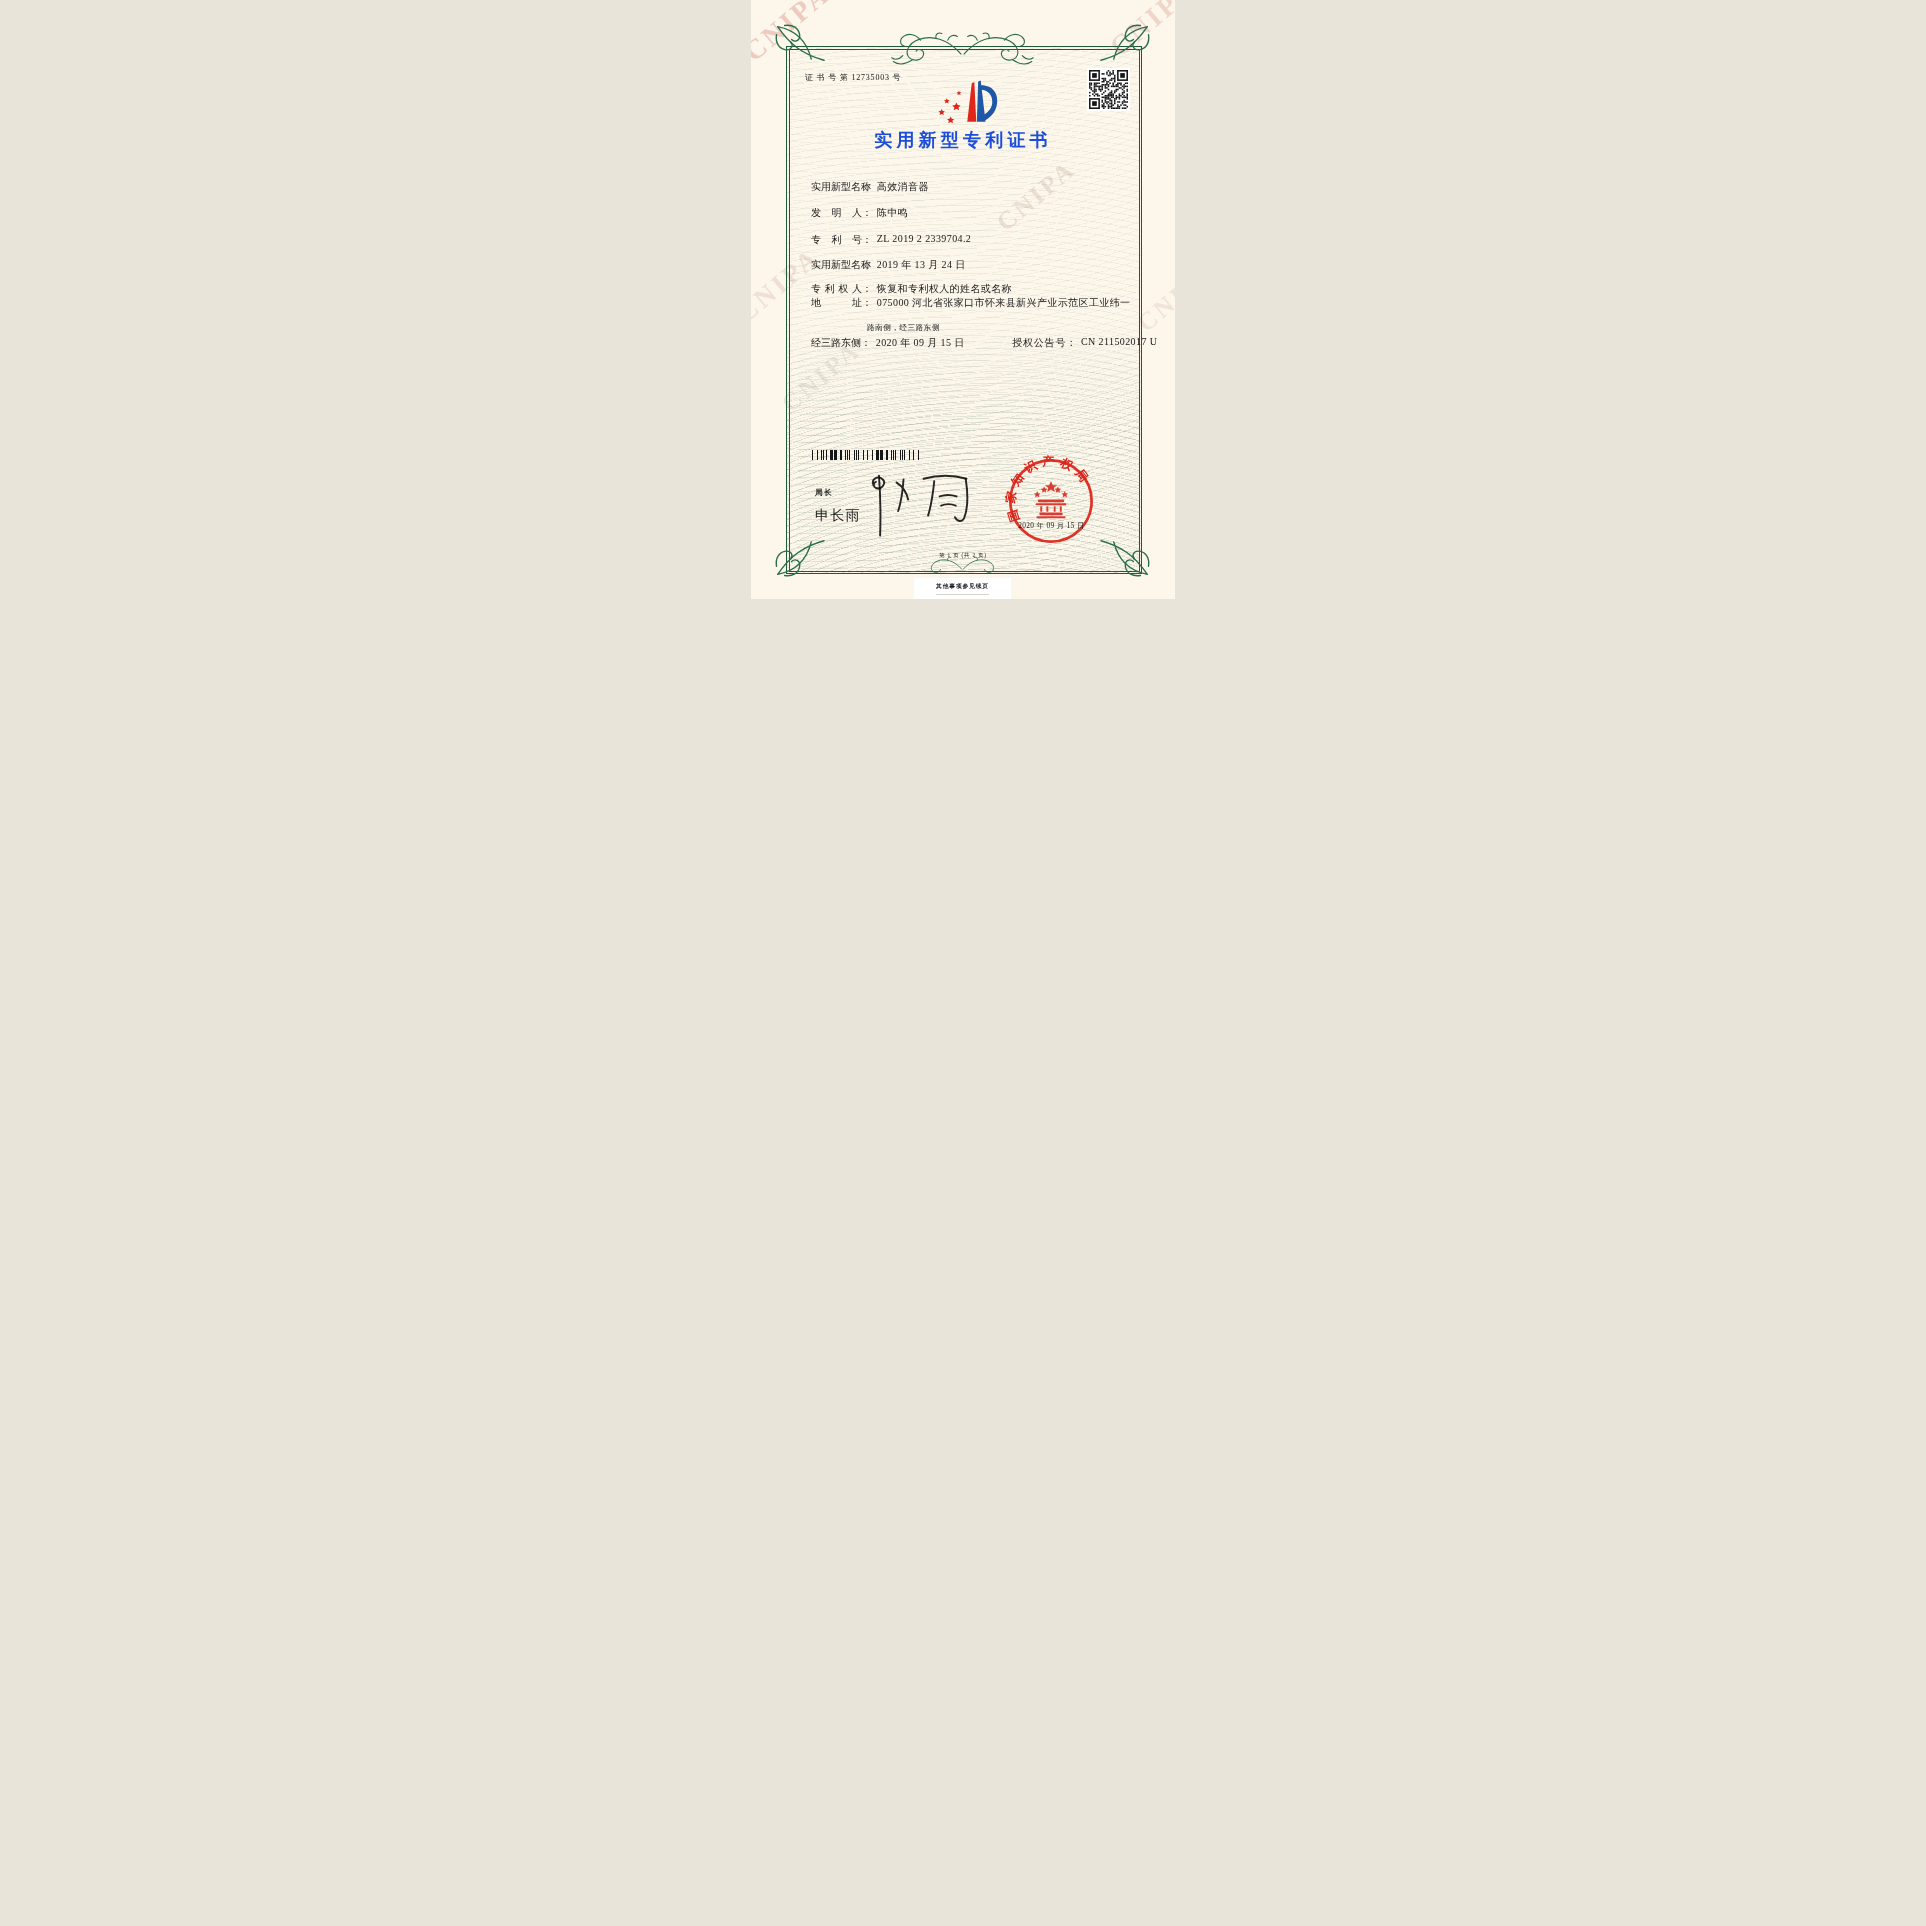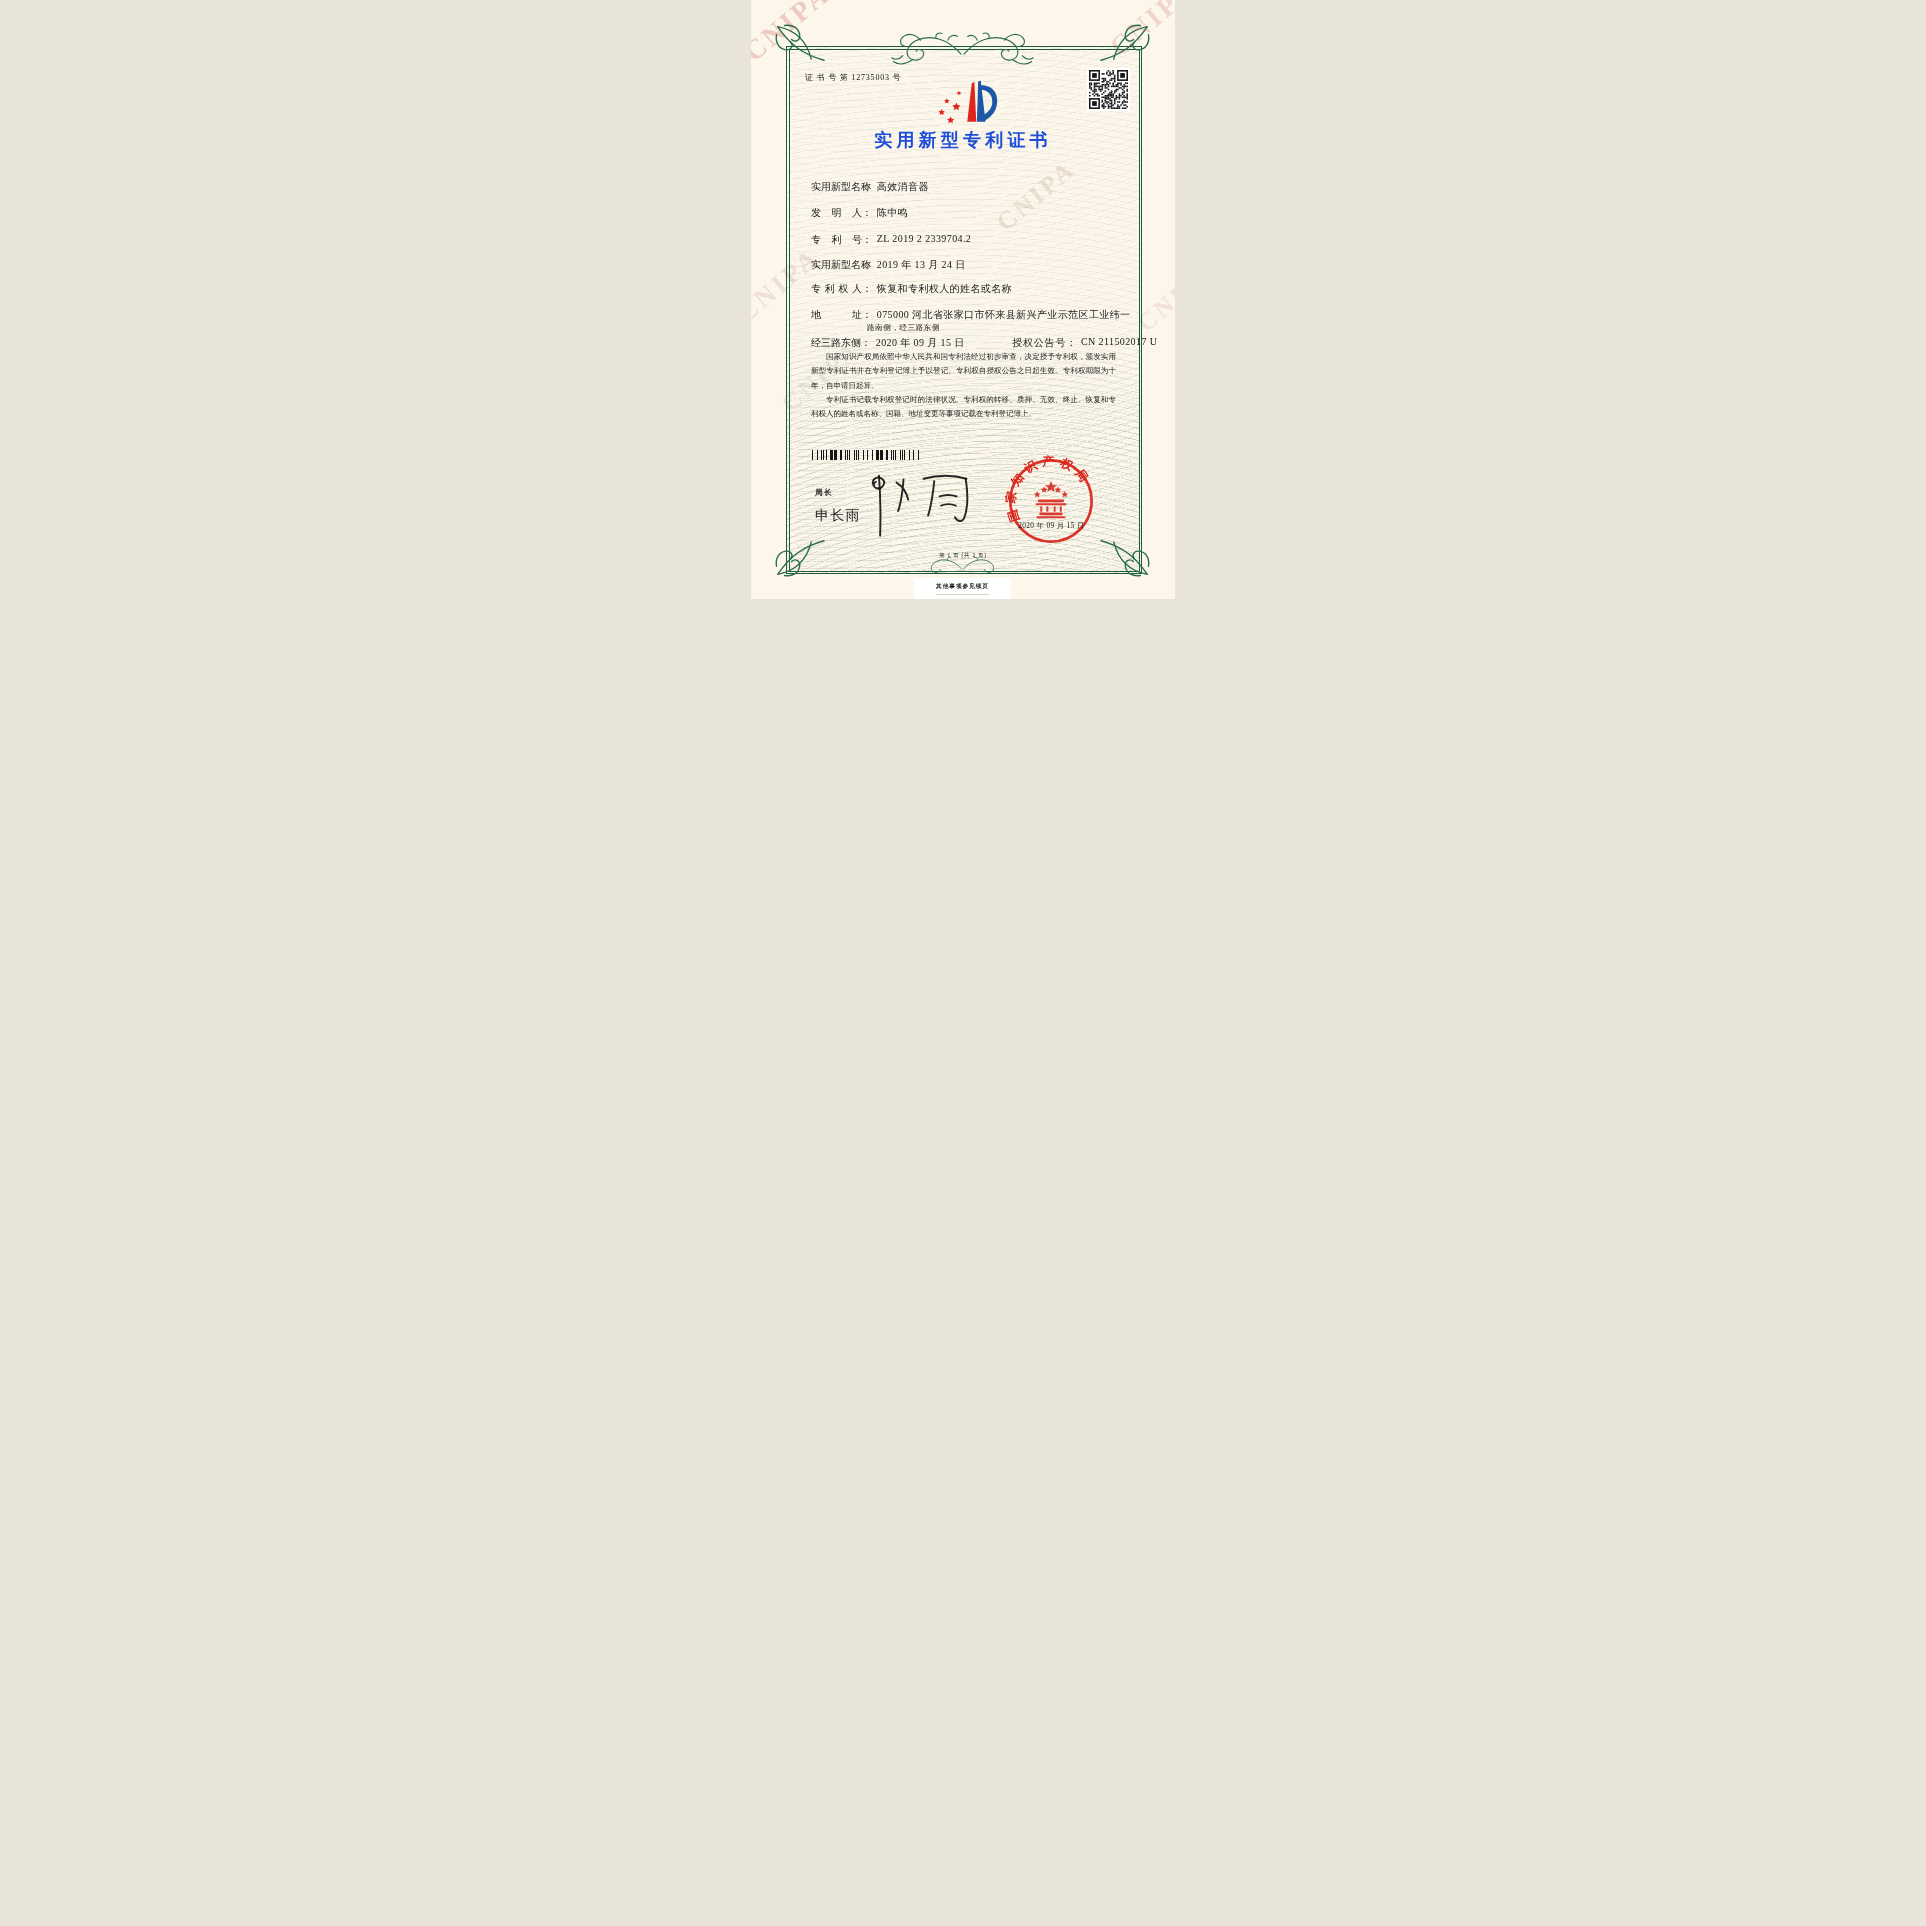--- a/index.html
+++ b/index.html
@@ -405,38 +405,34 @@
     <span class="fvalue">ZL 2019 2 2339704.2</span>
   </div>
   <div class="frow" style="top:258px">
     <span class="flabel">实用新型名称</span><span class="fcolon">：</span>
     <span class="fvalue">2019 年 13 月 24 日</span>
   </div>
   <div class="frow" style="top:282px">
     <span class="flabel">专利权人</span><span class="fcolon">：</span>
     <span class="fvalue">恢复和专利权人的姓名或名称</span>
   </div>
-  <div class="frow" style="top:308px">
+  <div class="frow" style="top:296px">
     <span class="flabel">地址</span><span class="fcolon">：</span>
     <span class="fvalue">075000 河北省张家口市怀来县新兴产业示范区工业纬一</span>
   </div>
   <div class="addr2">路南侧，经三路东侧</div>
   <div class="frow" style="top:336px">
     <span class="glabel">经三路东侧</span><span>：</span>
     <span class="fvalue">2020 年 09 月 15 日</span>
     <span class="grant-pair2">
       <span class="glabel">授权公告号</span><span>：</span>
       <span class="fvalue">CN 211502017 U</span>
     </span>
   </div>
 
-  <div class="body-text">
-    <p>国家知识产权局依照中华人民共和国专利法经过初步审查，决定授予专利权，颁发实用新型专利证书并在专利登记簿上予以登记。专利权自授权公告之日起生效。专利权期限为十年，自申请日起算。</p>
-    <p>专利证书记载专利权登记时的法律状况。专利权的转移、质押、无效、终止、恢复和专利权人的姓名或名称、国籍、地址变更等事项记载在专利登记簿上。</p>
-  </div>
 
   <div class="barcode"></div>
 
   <div class="director-label">局长</div>
   <div class="director-name">申长雨</div>
   <svg class="signature" viewBox="0 0 310 190">
     <g fill="none" stroke="rgba(10,10,10,.88)" stroke-width="5" stroke-linecap="round">
       <path d="M38,46 C30,28 50,18 62,30 C72,40 58,58 44,52 C36,48 37,38 44,36"></path>
       <path d="M52,20 C55,60 57,120 55,176"></path>
       <path d="M116,30 C114,58 110,88 102,112 M98,38 C114,48 124,64 128,82"></path>

